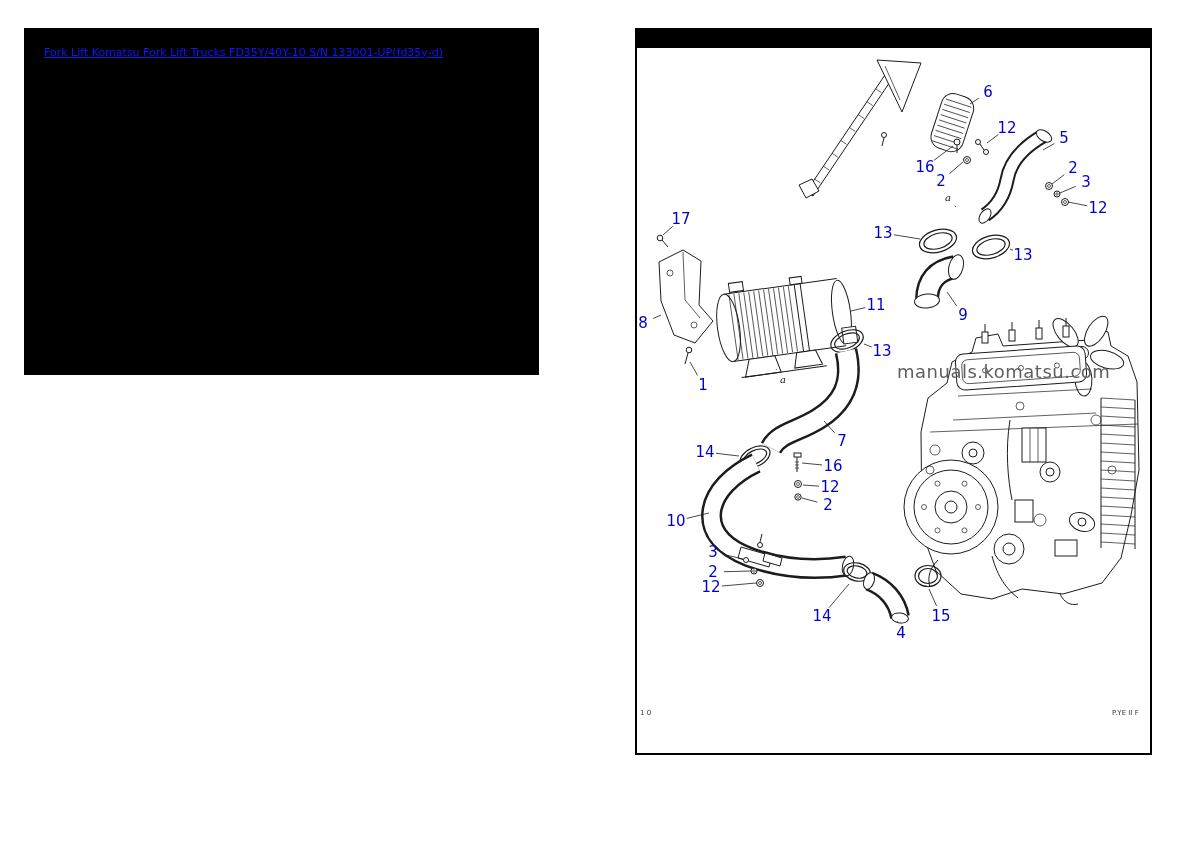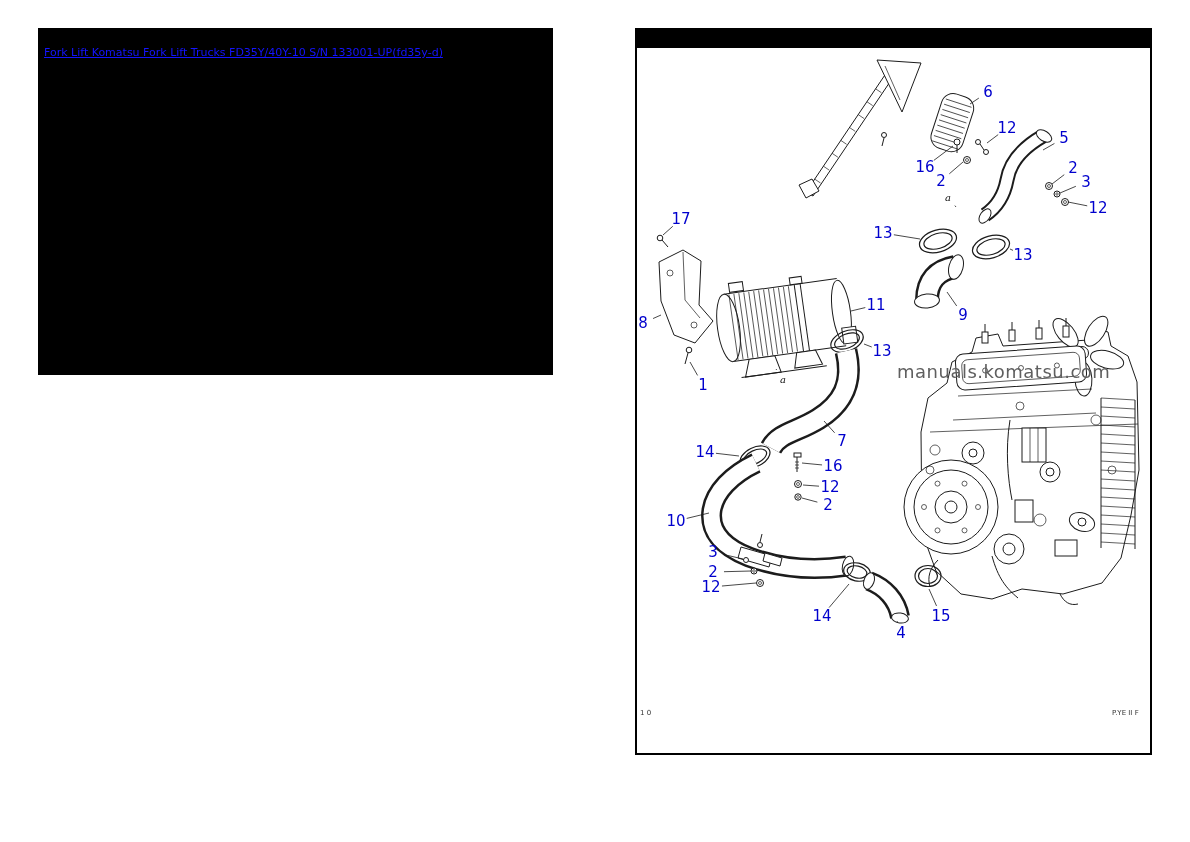--- a/index.html
+++ b/index.html
@@ -1,21 +1,21 @@
 <!DOCTYPE html>
 <html><head>
 <meta charset="utf-8">
 <style>
   *{margin:0;padding:0;box-sizing:border-box;}
   html,body{background:#ffffff;}
   body{width:1190px;height:842px;font-family:"DejaVu Sans",sans-serif;position:relative;overflow:hidden;}
   .page{position:absolute;left:0;top:0;width:1190px;height:842px;background:#fff;}
 
   
-  .black-panel{position:absolute;left:38px;top:28px;width:515px;height:347px;background:#000;padding:13px 6px;}
+  .black-panel{position:absolute;left:24px;top:28px;width:515px;height:347px;background:#000;padding:13px 20px;}
   .crumb{color:#1414ff;font-size:11px;line-height:14px;text-decoration:underline;font-family:"DejaVu Sans",sans-serif;cursor:pointer;}
 
   
   .diagram-panel{position:absolute;left:635px;top:28px;width:517px;height:727px;background:#fff;}
   svg{display:block;}
 
   .ln{stroke:#1c1c1c;fill:none;stroke-width:1;}
   .fw{fill:#ffffff;stroke:#1c1c1c;stroke-width:1;}
   .thin{stroke:#1c1c1c;stroke-width:0.7;fill:none;}
   .tube-o{fill:none;stroke:#1c1c1c;}

